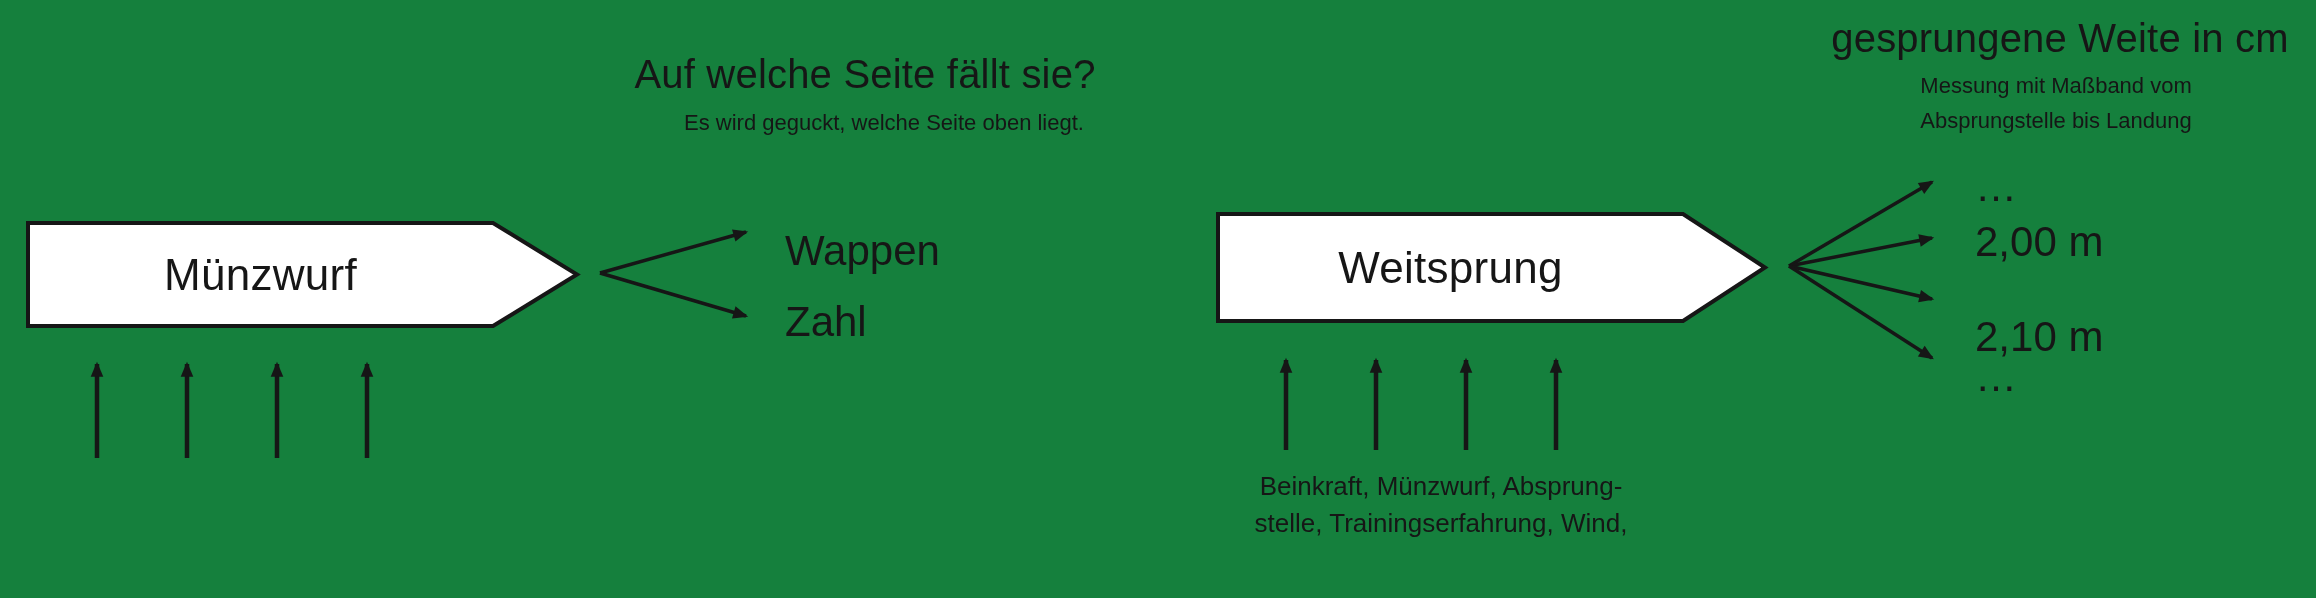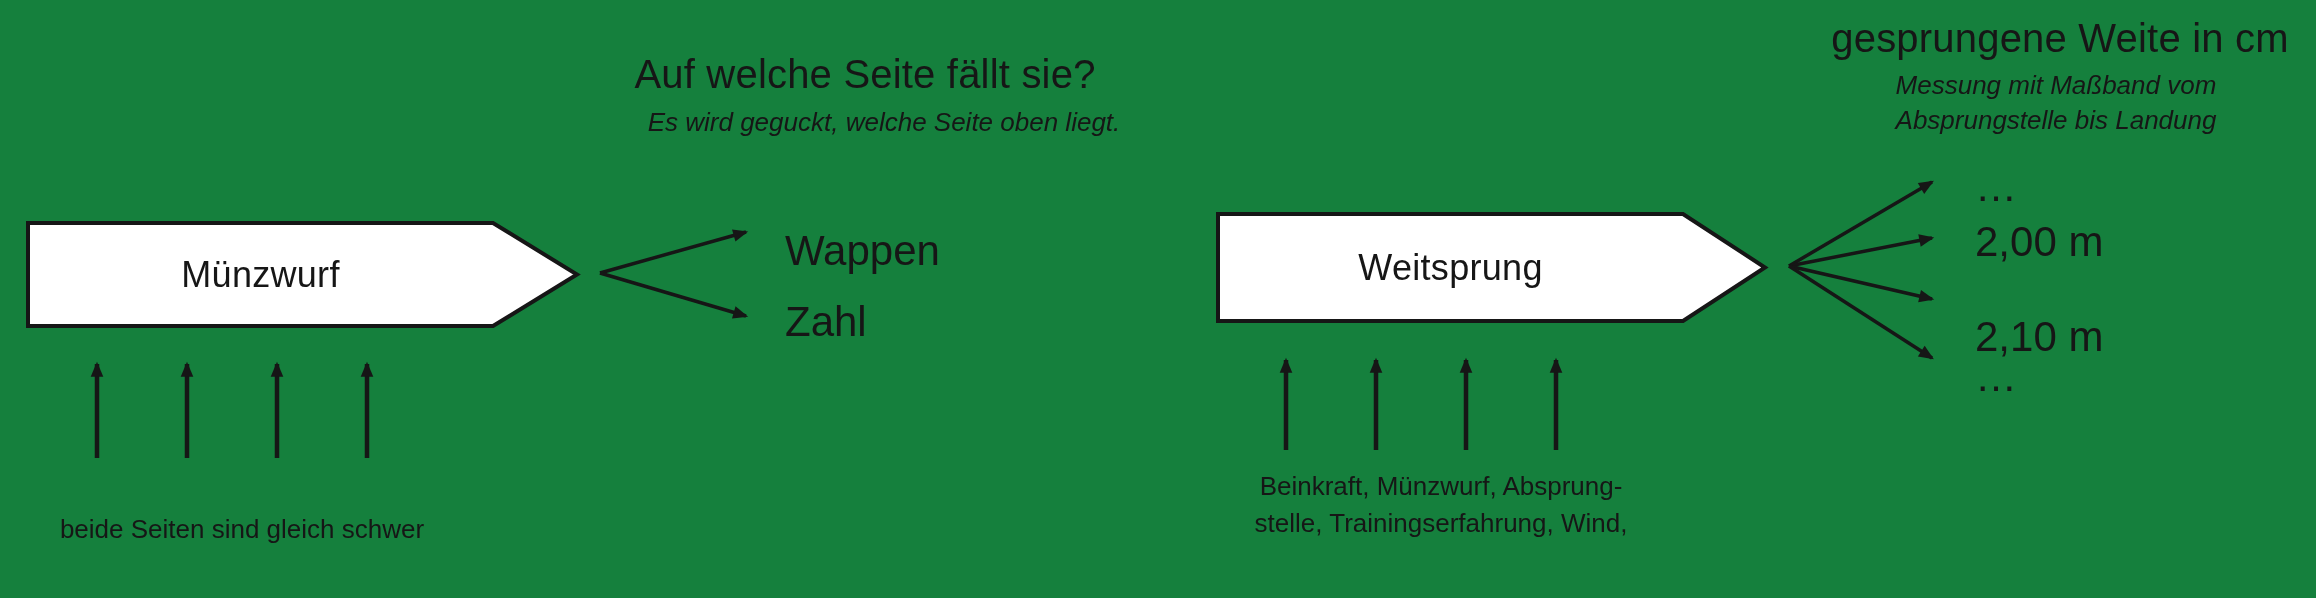--- a/index.html
+++ b/index.html
@@ -26,31 +26,30 @@
     white-space: nowrap;
     color: #161616;
   }
   .center-x { transform: translateX(-50%); }
   .title {
     font-size: 40px;
     line-height: 1;
     letter-spacing: 0.2px;
   }
   .subtitle {
-    font-size: 26px;
+    font-size: 22px;
     line-height: 35px;
-    text-align: left;
-    font-style: italic;
+    text-align: right;
   }
   .shape-label-box {
     position: absolute;
     display: flex;
     align-items: center;
     justify-content: center;
-    font-size: 36px;
+    font-size: 44px;
     letter-spacing: 0.3px;
   }
   .outcome {
     font-size: 42px;
     line-height: 1;
   }
   .outcome.dots { letter-spacing: 5px; }
   .note {
     font-size: 26px;
     line-height: 37px;
@@ -125,21 +124,20 @@
   <div class="txt subtitle center-x" style="left:884px; top:105px;">Es wird geguckt, welche Seite oben liegt.</div>
 
   <div class="shape-label-box" style="left:28px; top:223px; width:465px; height:103px;">Münzwurf</div>
 
   <div class="txt outcome" style="left:785px; top:210px;margin-top:20px;">Wappen</div>
 
   <div class="txt outcome" style="left:785px; top:301px;">Zahl</div>
 
   <div class="txt note center-x" style="left:242px; top:474px;">
     <br>
-    <span>beide Seiten sind gleich schwer</span>
   </div>
 
   <div class="txt title center-x" style="left:2060px; top:18px;">gesprungene Weite in cm</div>
 
   <div class="txt subtitle center-x" style="left:2056px; top:68px;">
     <span>Messung mit Maßband vom</span><br>
     <span>Absprungstelle bis Landung</span>
   </div>
 
   <div class="shape-label-box" style="left:1218px; top:214px; width:465px; height:107px;">Weitsprung</div>

